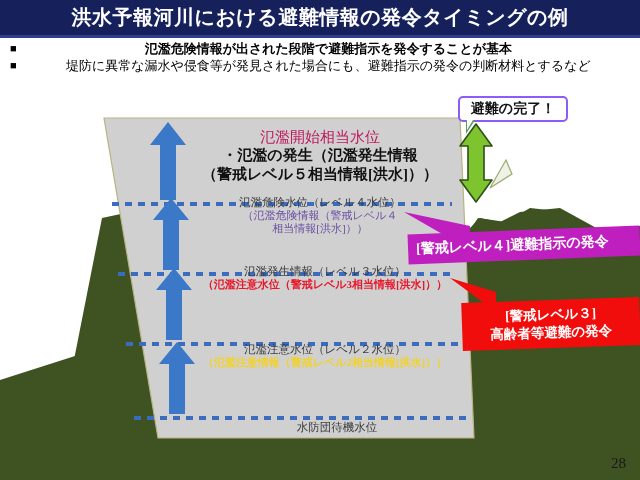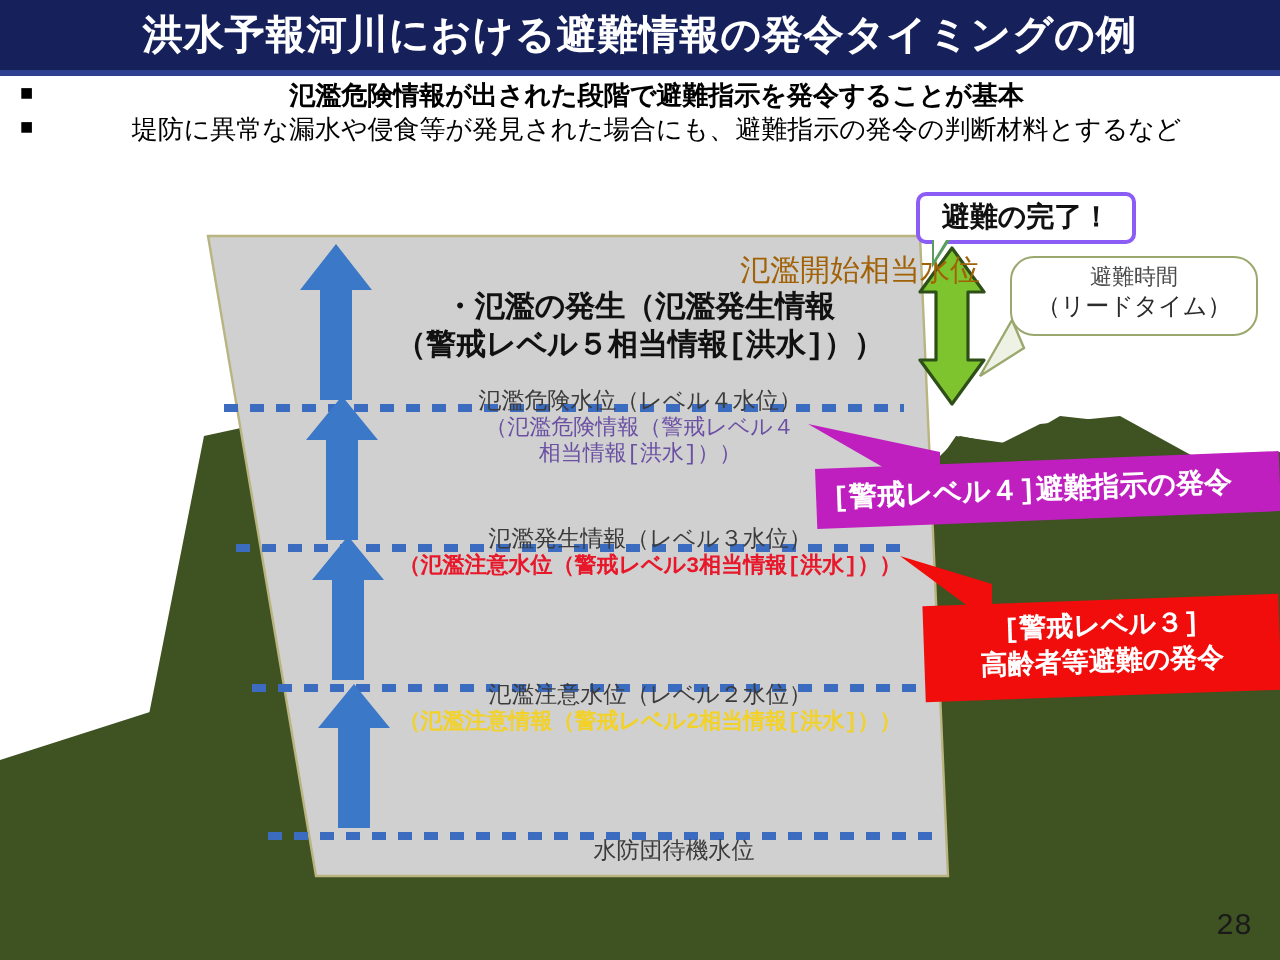--- a/index.html
+++ b/index.html
@@ -6,21 +6,21 @@
     margin: 0;
     padding: 0;
     background: #ffffff;
   }
   #slide {
     position: relative;
     width: 640px;
     height: 480px;
     overflow: hidden;
     background: #ffffff;
-    font-family: Liberation Mono, monospace;
+    font-family: Liberation Serif, serif;
   }
 
   
   .title-bar {
     position: absolute;
     left: 0; top: 0;
     width: 640px; height: 35px;
     background: #16215c;
     border-bottom: 3px solid #2f3f8f;
     display: flex;
@@ -72,22 +72,21 @@
     line-height: 1.22;
     white-space: nowrap;
     pointer-events: none;
   }
   .lvl .main {
     color: #3b3b3b;
     font-size: 11.5px;
   }
   .lvl .main.big {
     font-size: 15px;
-    color: #a16207;
-    text-align: right;
+    color: #be185d;
   }
   .lvl .sub { font-size: 11px; }
   .lvl .sub.lv5 { color: #111111; font-weight: bold; font-size: 15px; }
   .lvl .sub.lv4 { color: #6a4fa3; }
   .lvl .sub.lv3 { color: #e8172a; font-weight: bold; }
   .lvl .sub.lv2 { color: #f2d22a; font-weight: bold; }
 
   #lvl5 { left: 150px; top: 128px; width: 340px; }
   #lvl4 { left: 170px; top: 195px; width: 300px; text-align: center; }
   #lvl3 { left: 160px; top: 264px; width: 330px; }
@@ -277,24 +276,20 @@
   <div class="lvl" id="lvl1">
     <div class="main">水防団待機水位</div>
   </div>
 
   <div class="bubble-complete">
     <span>避難の完了！</span>
     <span class="tail"></span>
     <span class="tail-i"></span>
   </div>
 
-  <div class="leadtime-box">
-    <span class="l1">避難時間</span>
-    <span class="l2">（リードタイム）</span>
-  </div>
 
   <div class="banner banner-purple">
     <span>[警戒レベル４]避難指示の発令</span>
   </div>
 
   <div class="banner banner-red">
     <span>[警戒レベル３]</span>
     <span>高齢者等避難の発令</span>
   </div>
 

